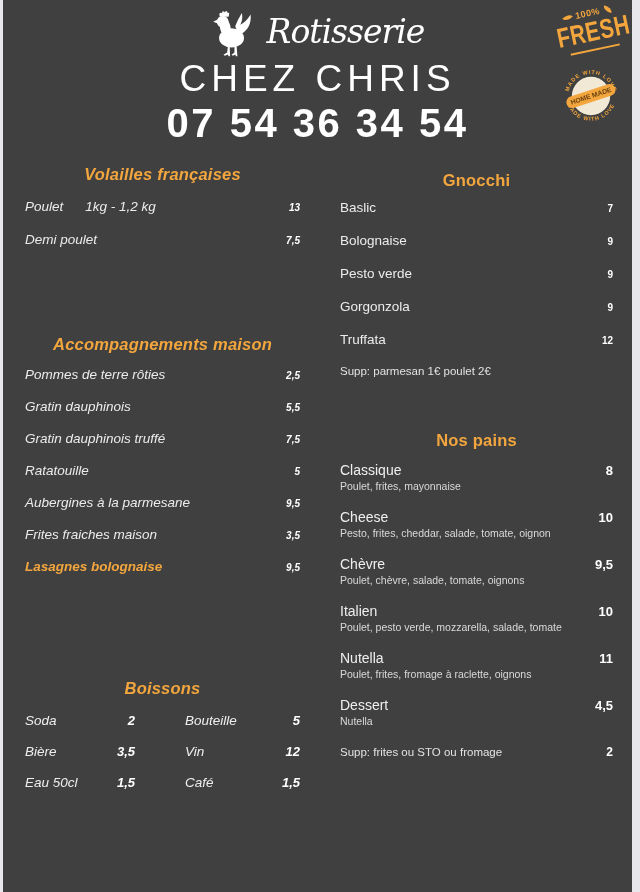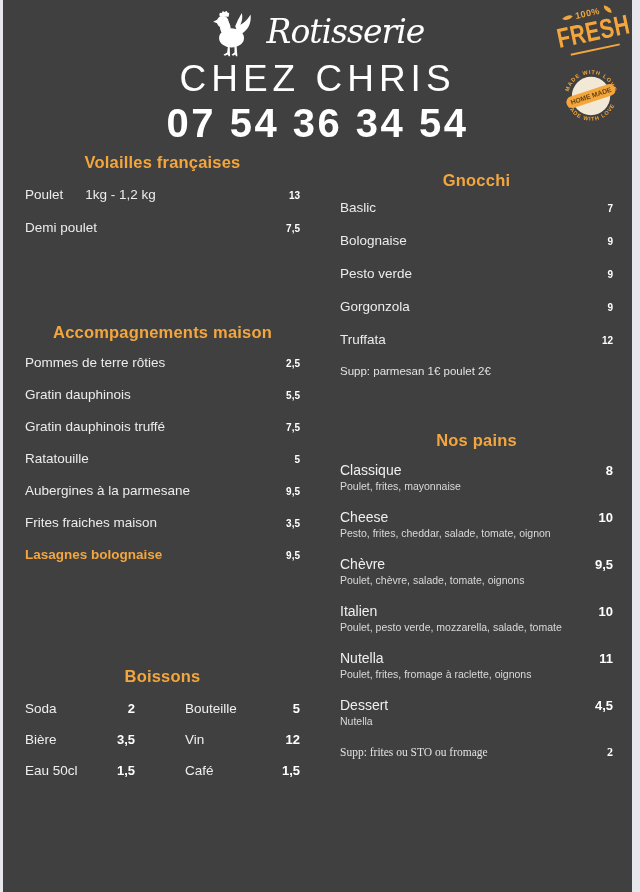--- a/index.html
+++ b/index.html
@@ -37,36 +37,36 @@
   }
   .fresh-top{font-size:9px;font-weight:bold;letter-spacing:.5px;display:flex;align-items:center;justify-content:center;gap:3px;}
   .leaf{display:inline-block;width:9px;height:6px;background:#f3a63d;border-radius:0 100% 0 100%;}
   .leaf.l{transform:rotate(-35deg);}
   .leaf.r{transform:rotate(25deg);}
   .fresh-word{font-size:21px;font-weight:bold;letter-spacing:.5px;transform:scaleY(1.3);display:block;margin-top:2px;}
   .fresh-line{border-bottom:2px solid #f3a63d;width:72%;margin:5px auto 0;}
   .badge-homemade{position:absolute;top:64px;right:9px;}
   
   .col{position:absolute;}
-  .col-left{left:22px;top:152px;width:275px;}
+  .col-left{left:22px;top:164px;width:275px;font-style:italic;}
   .col-right{left:337px;top:170px;width:273px;}
   .sec-title{
     color:#f3a63d;font-weight:bold;font-size:16.5px;text-align:center;
     height:20px;line-height:20px;letter-spacing:.2px;
   }
   .row{
     display:flex;justify-content:space-between;align-items:baseline;
     height:20px;line-height:20px;font-size:13.5px;color:#ececec;
   }
   .row .name{font-weight:300;}
   .row .note{margin-left:22px;flex:1;text-align:left;}
   .row .price{font-weight:bold;font-size:10px;color:#ffffff;}
   .highlight .name{color:#f3a63d;font-weight:bold;}
   .supp{font-size:11.5px;color:#e2e2e2;height:16px;line-height:16px;}
-  .supp-row{display:flex;justify-content:space-between;align-items:baseline;font-family:Liberation Serif, serif;}
+  .supp-row{display:flex;justify-content:space-between;align-items:baseline;}
   .supp-row .price{font-weight:bold;font-size:12px;color:#ffffff;}
   
   .t-volailles{margin-bottom:13px;}
   .v-row{margin-bottom:13px;}
   
   .t-accomp{margin-top:84px;margin-bottom:11px;font-size:16.5px;}
   .a-row{margin-bottom:12px;}
   
   .t-boissons{margin-top:101px;margin-bottom:13px;}
   .b-row{display:flex;align-items:center;height:20px;line-height:20px;font-size:13.5px;margin-bottom:11px;}

